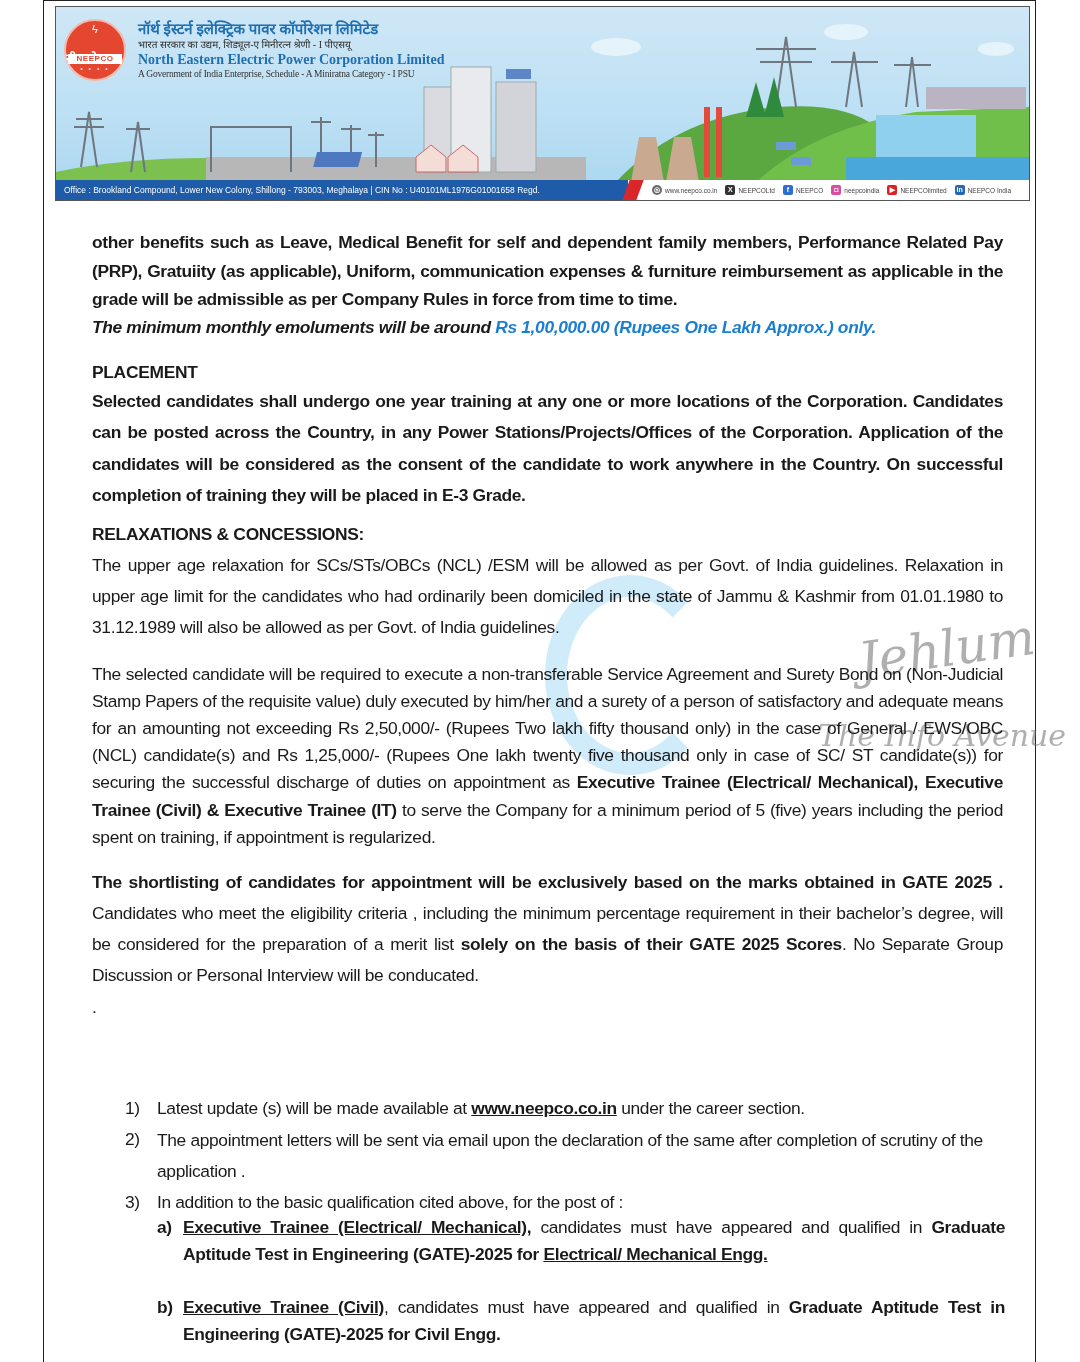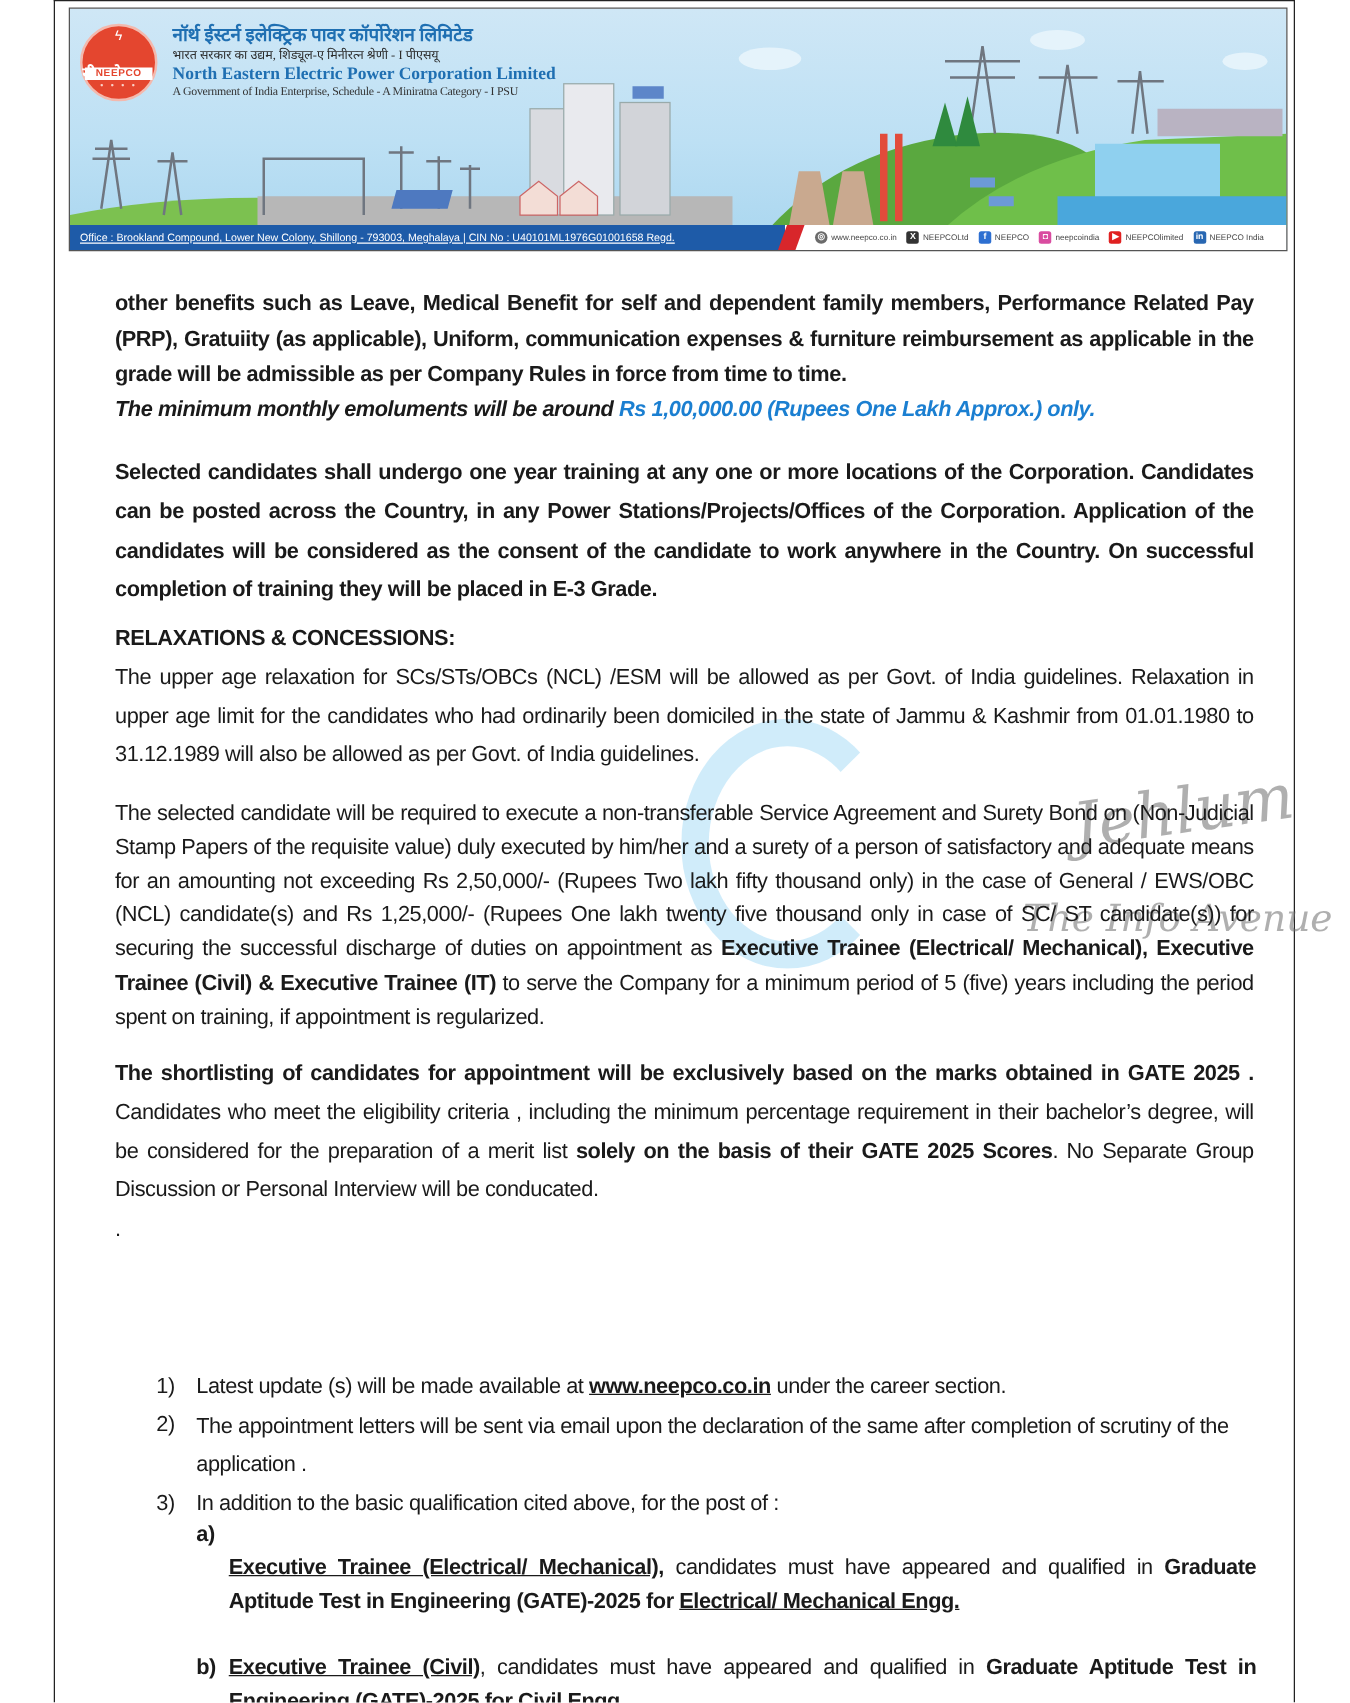--- a/index.html
+++ b/index.html
@@ -20,21 +20,21 @@
   .logo .strip { position:absolute; left:2px; right:2px; top:33px; height:10px; background:#fff; color:#e4462f;
                  font-size:8px; font-weight:bold; text-align:center; line-height:10px; letter-spacing:0.5px; }
   .logo .dots { position:absolute; left:0; right:0; top:44px; text-align:center; color:#fbd3ca; font-size:7px; letter-spacing:2px; }
   .org { position:absolute; left:82px; top:14px;font-family:Liberation Serif, serif; }
   .org .hi1 { font-size:15px; color:#1f6fb2; font-weight:bold; line-height:17px; }
   .org .hi2 { font-size:10px; color:#2b2b2b; line-height:13px; }
   .org .en1 { font-size:14px; color:#1f6fb2; font-weight:bold; line-height:17px; }
   .org .en2 { font-size:9.5px; color:#333; line-height:12px; letter-spacing:-0.2px; }
   .footerbar { position:absolute; left:0; bottom:0; width:100%; height:20px; background:#ffffff; }
   .footerbar .blue { position:absolute; left:0; top:0; width:572px; height:20px; background:#1e5ba8;
-                     color:#fff; font-size:8.5px; line-height:20px; padding-left:8px; box-sizing:border-box; white-space:nowrap;text-decoration:underline; }
+                     color:#fff; font-size:8.5px; line-height:20px; padding-left:8px; box-sizing:border-box; white-space:nowrap; }
   .footerbar .red { position:absolute; left:570px; top:0; width:14px; height:20px; background:#d8262b; transform:skewX(-20deg); }
   .socials { position:absolute; left:596px; top:0; height:20px; display:flex; align-items:center; gap:8px; font-size:6.5px; color:#444; white-space:nowrap; }
   .socials .s { display:flex; align-items:center; gap:3px; }
   .socials .ic { width:10px; height:10px; border-radius:2px; display:inline-block; color:#fff; font-size:7px; line-height:10px; text-align:center; font-weight:bold; }
 
   
   .content { position:absolute; left:92px; top:228px; width:911px; }
   .p { font-size:17.4px; line-height:28.5px; text-align:justify; margin:0; letter-spacing:-0.35px; }
   .b { font-weight:bold; }
   .i { font-style:italic; }
@@ -155,20 +155,21 @@
 
 <div class="watermark-ring"></div>
 <div class="wm" style="left:858px;top:620px;font-size:50px;transform:rotate(-8deg);">Jehlum</div>
 <div class="wm" style="left:818px;top:718px;font-size:30px;">The Info Avenue</div>
 
 <div class="content">
   <p class="p b">other benefits such as Leave, Medical Benefit for self and dependent family members, Performance Related Pay (PRP), Gratuiity (as applicable), Uniform, communication expenses &amp; furniture reimbursement as applicable in the grade will be admissible as per Company Rules in force from time to time.</p>
   <p class="p b i" style="line-height:26px;"><span>The minimum monthly emoluments will be around </span><span class="blue-t">Rs 1,00,000.00 (Rupees One Lakh Approx.) only.</span></p>
 
   <div style="height:20px"></div>
+  <p class="h">PLACEMENT</p>
   <p class="p b" style="line-height:31.5px;margin-top:2px;">Selected candidates shall undergo one year training at any one or more locations of the Corporation. Candidates can be posted across the Country, in any Power Stations/Projects/Offices of the Corporation. Application of the candidates will be considered as the consent of the candidate to work anywhere in the Country. On successful completion of training they will be placed in E-3 Grade.</p>
 
   <div style="height:10px"></div>
   <p class="h">RELAXATIONS &amp; CONCESSIONS:</p>
   <p class="p" style="line-height:31px;margin-top:4px;">The upper age relaxation for SCs/STs/OBCs (NCL) /ESM will be allowed as per Govt. of India guidelines. Relaxation in upper age limit for the candidates who had ordinarily been domiciled in the state of Jammu &amp; Kashmir from 01.01.1980 to 31.12.1989 will also be allowed as per Govt. of India guidelines.</p>
 
   <div style="height:14px"></div>
   <p class="p" style="line-height:27.2px;margin-top:4px;"><span>The selected candidate will be required to execute a non-transferable Service Agreement and Surety Bond on (Non-Judicial Stamp Papers of the requisite value) duly executed by him/her and a surety of a person of satisfactory and adequate means for an amounting not exceeding Rs 2,50,000/- (Rupees Two lakh fifty thousand only) in the case of General / EWS/OBC (NCL) candidate(s) and Rs 1,25,000/-  (Rupees One lakh twenty five thousand only in case of SC/ ST candidate(s)) for securing the successful discharge of duties on appointment as </span><span class="b">Executive Trainee (Electrical/ Mechanical), Executive Trainee (Civil) &amp; Executive Trainee (IT)</span><span>  to serve the Company for a minimum period of 5 (five) years including the period spent on training, if appointment is regularized.</span></p>
 
   <div style="height:12px"></div>
@@ -187,19 +188,19 @@
   </div>
   <div class="li" style="margin-top:1px;">
     <span class="num">3)</span>
     <span>In addition to the basic qualification cited above, for the post of :</span>
   </div>
 </div>
 
 <div class="sub" style="top:1214px;">
   <div class="li" style="line-height:27px;">
     <span class="num">a)</span>
-    <span style="text-align:justify;margin-top:26px;"><span class="b u">Executive Trainee (Electrical/ Mechanical),</span><span> candidates must have appeared and qualified in </span><span class="b">Graduate Aptitude Test in Engineering (GATE)-2025 for </span><span class="b u">Electrical/ Mechanical Engg.</span></span>
+    <span style="text-align:justify;"><span class="b u">Executive Trainee (Electrical/ Mechanical),</span><span> candidates must have appeared and qualified in </span><span class="b">Graduate Aptitude Test in Engineering (GATE)-2025 for </span><span class="b u">Electrical/ Mechanical Engg.</span></span>
   </div>
   <div class="li" style="line-height:27px;margin-top:26px;">
     <span class="num">b)</span>
     <span style="text-align:justify;"><span class="b u">Executive Trainee (Civil)</span><span>, candidates must have appeared and qualified in </span><span class="b">Graduate Aptitude Test in Engineering (GATE)-2025 for Civil Engg.</span></span>
   </div>
 </div>
 
 </body></html>

